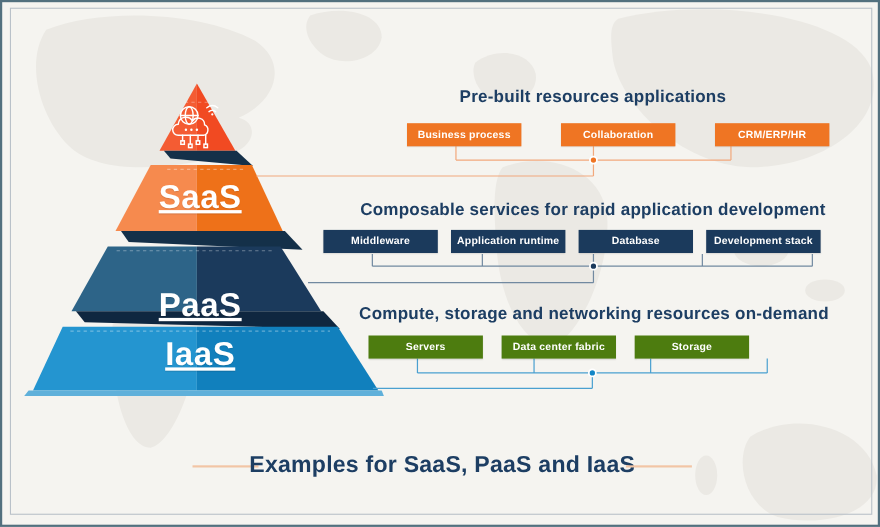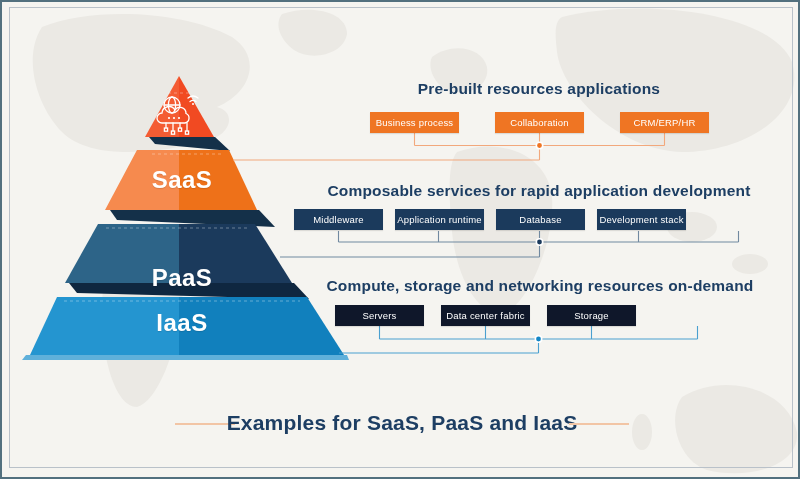--- a/index.html
+++ b/index.html
@@ -10,47 +10,48 @@
     font-family:"Liberation Sans",sans-serif;
   }
   .inner-border{
     position:absolute;top:5px;left:7px;right:5px;bottom:9px;
     border:1px solid #b9c1c9;pointer-events:none;
   }
   .layer{position:absolute;top:0;left:0;}
   
   .pyr-label{
     position:absolute;left:110px;width:140px;text-align:center;
-    color:#ffffff;font-weight:bold;font-size:24px;line-height:34px;letter-spacing:.5px;
+    color:#ffffff;font-weight:bold;font-size:30px;line-height:34px;letter-spacing:.5px;
     text-shadow:0 1px 1px rgba(0,0,0,.12);
+    text-decoration:underline;
   }
   .pyr-saas{top:161px;}
   .pyr-paas{top:215px;margin-top:44px;}
   .pyr-iaas{top:304px;}
   
   .heading{
     position:absolute;width:500px;text-align:center;
     color:#1d3e63;font-weight:bold;font-size:15.5px;letter-spacing:.2px;
   }
   .heading-1{left:287px;top:78px;}
   .heading-2{left:287px;top:180px;}
   .heading-3{left:288px;top:275px;}
   
   .row{position:absolute;display:flex;}
   .row-1{left:368px;top:110px;gap:36px;}
   .row-2{left:292px;top:207px;gap:12px;}
   .row-3{left:333px;top:303px;gap:17px;}
   .node-box{
-    width:89px;height:21px;display:flex;align-items:center;justify-content:center;
-    color:#ffffff;font-weight:normal;font-size:9.5px;letter-spacing:.2px;
+    width:104px;height:21px;display:flex;align-items:center;justify-content:center;
+    color:#ffffff;font-weight:bold;font-size:9.5px;letter-spacing:.2px;
     white-space:nowrap;box-shadow:0 1px 1px rgba(0,0,0,.10);
   }
   .box-orange{background:#ef7523;}
   .box-navy{background:#1b3a5c;}
-  .box-blue{background:#0f172a;}
+  .box-blue{background:#4d7c0f;}
   
   .footer-title{
     position:absolute;left:150px;top:409px;width:500px;text-align:center;
     color:#1d3e63;font-weight:bold;font-size:21px;letter-spacing:.2px;
   }
   .footer-line{position:absolute;top:421px;width:60px;height:2px;background:#f2c5a5;}
   .footer-line-left{left:173px;}
   .footer-line-right{left:567px;}
 </style>
 </head>

